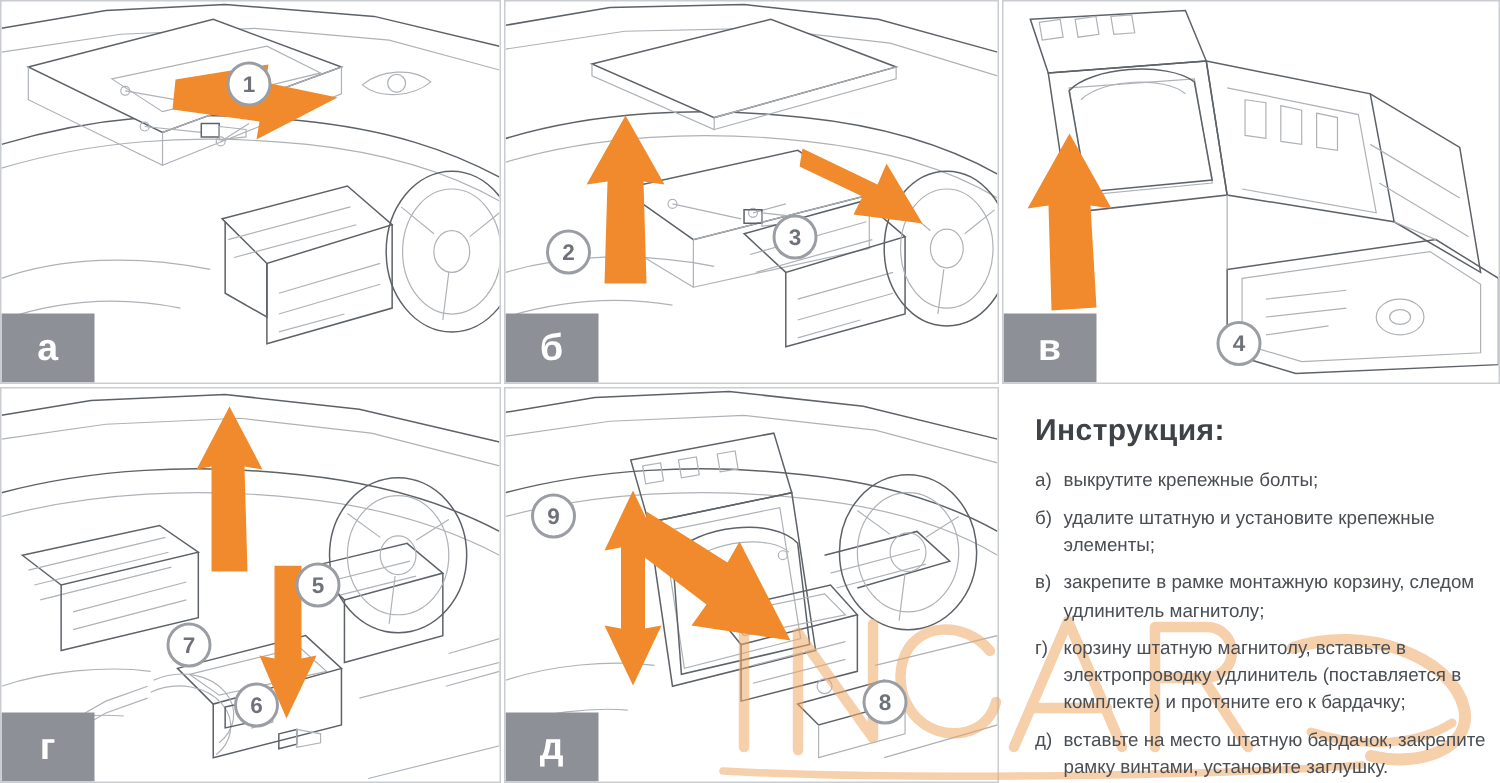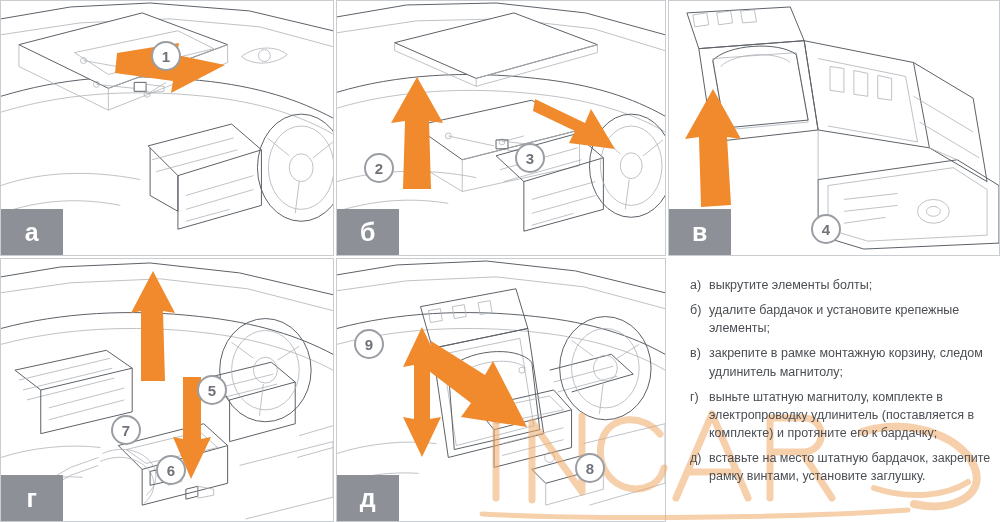--- a/index.html
+++ b/index.html
@@ -429,36 +429,37 @@
       </svg>
     </div>
 
     <div class="badge" style="left:17px; top:70px;">9</div>
     <div class="badge" style="left:238px; top:194px;">8</div>
     <div class="letter-tag">д</div>
   </div>
 
   <div class="panel p-inst">
     <div class="inst-wrap">
+      <div class="inst-title">Инструкция:</div>
       <div class="inst-list">
         <div class="inst-item">
           <span class="inst-mark">а)</span>
-          <span class="inst-text">выкрутите элементы болты;</span>
+          <span class="inst-text">выкрутите крепежные болты;</span>
         </div>
         <div class="inst-item">
           <span class="inst-mark">б)</span>
-          <span class="inst-text">удалите бардачок и установите крепежные элементы;</span>
+          <span class="inst-text">удалите штатную и установите крепежные элементы;</span>
         </div>
         <div class="inst-item">
           <span class="inst-mark">в)</span>
           <span class="inst-text">закрепите в рамке монтажную корзину, следом удлинитель магнитолу;</span>
         </div>
         <div class="inst-item">
           <span class="inst-mark">г)</span>
-          <span class="inst-text">выньте штатную магнитолу, комплекте в электропроводку удлинитель (поставляется в комплекте) и протяните его к бардачку;</span>
+          <span class="inst-text">корзину штатную магнитолу, вставьте в электропроводку удлинитель (поставляется в комплекте) и протяните его к бардачку;</span>
         </div>
         <div class="inst-item">
           <span class="inst-mark">д)</span>
           <span class="inst-text">вставьте на место штатную бардачок, закрепите рамку винтами, установите заглушку.</span>
         </div>
       </div>
     </div>
   </div>
 
   <div class="watermark">

